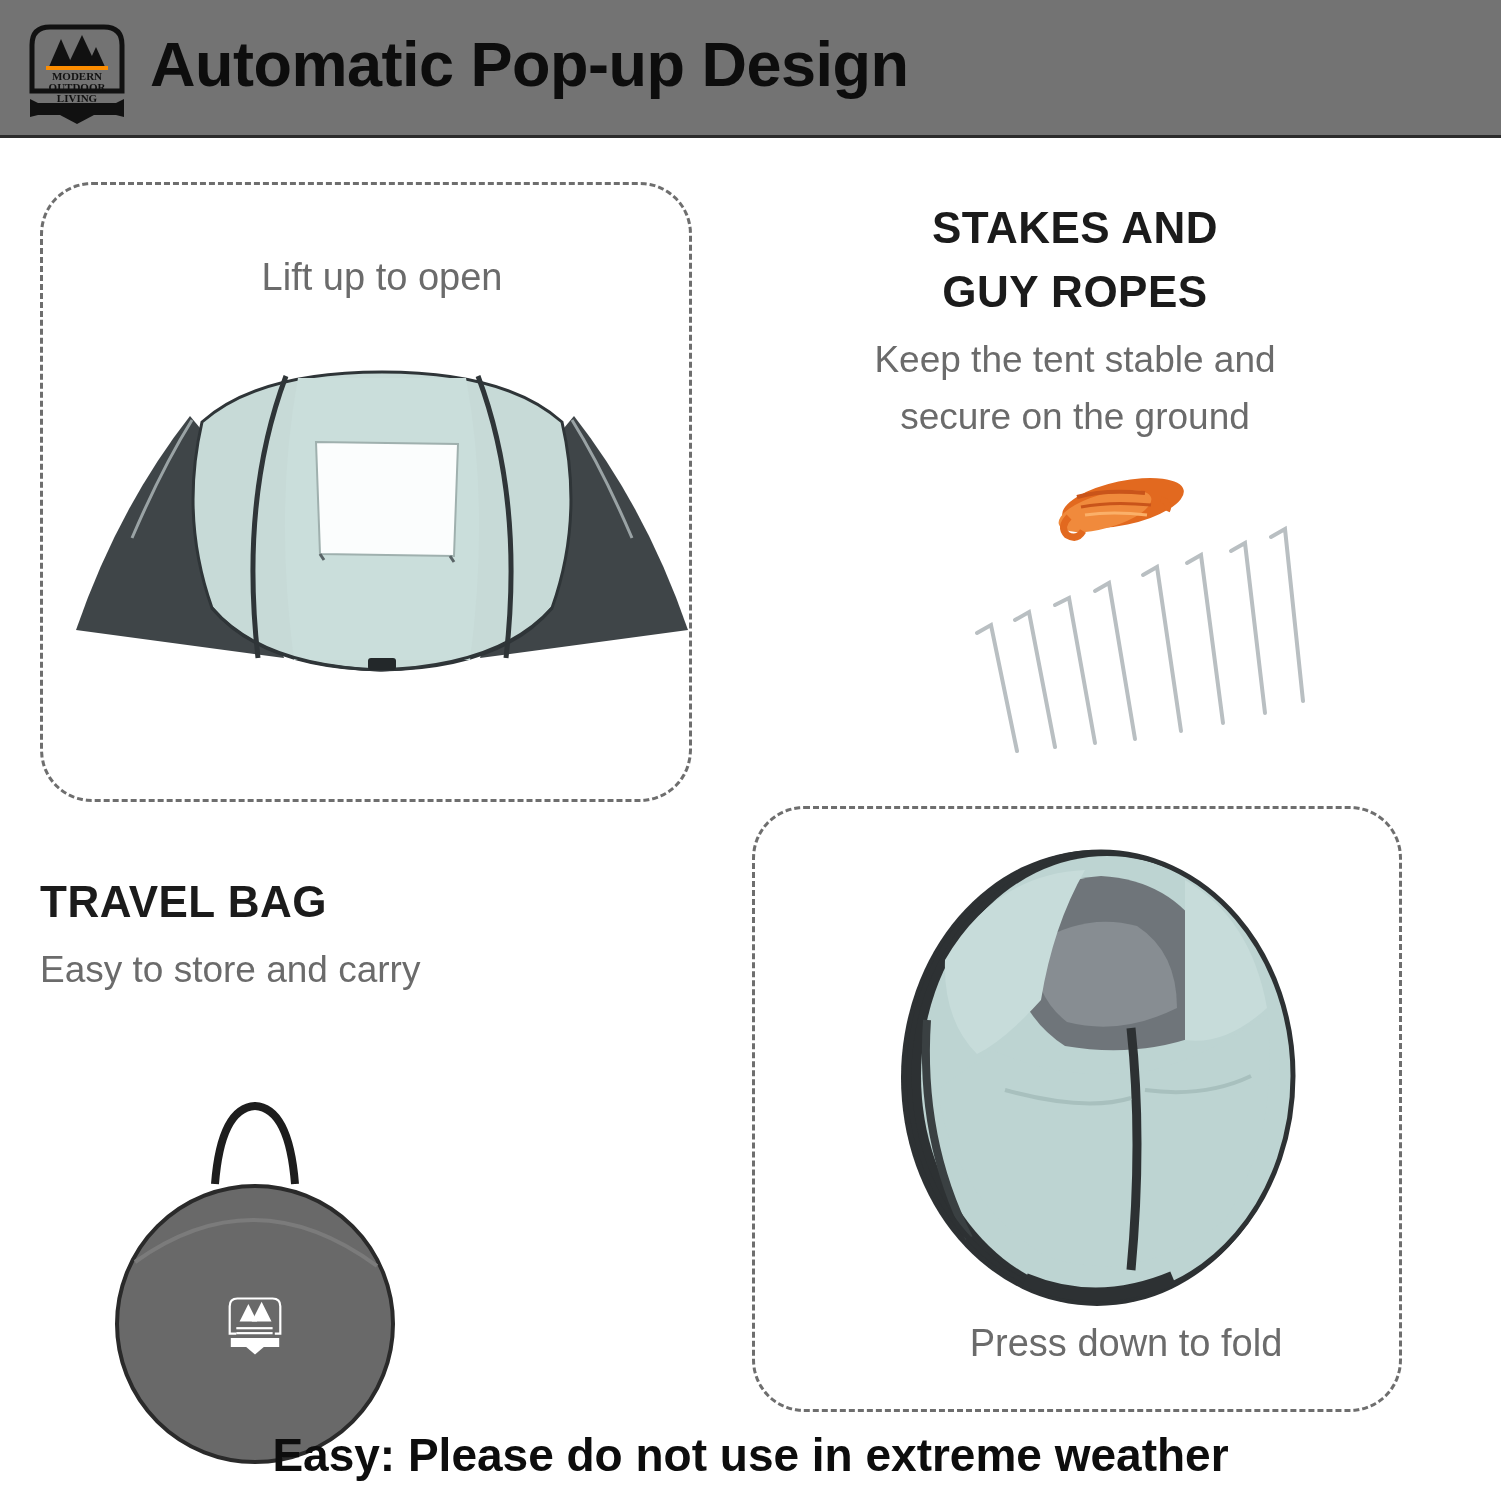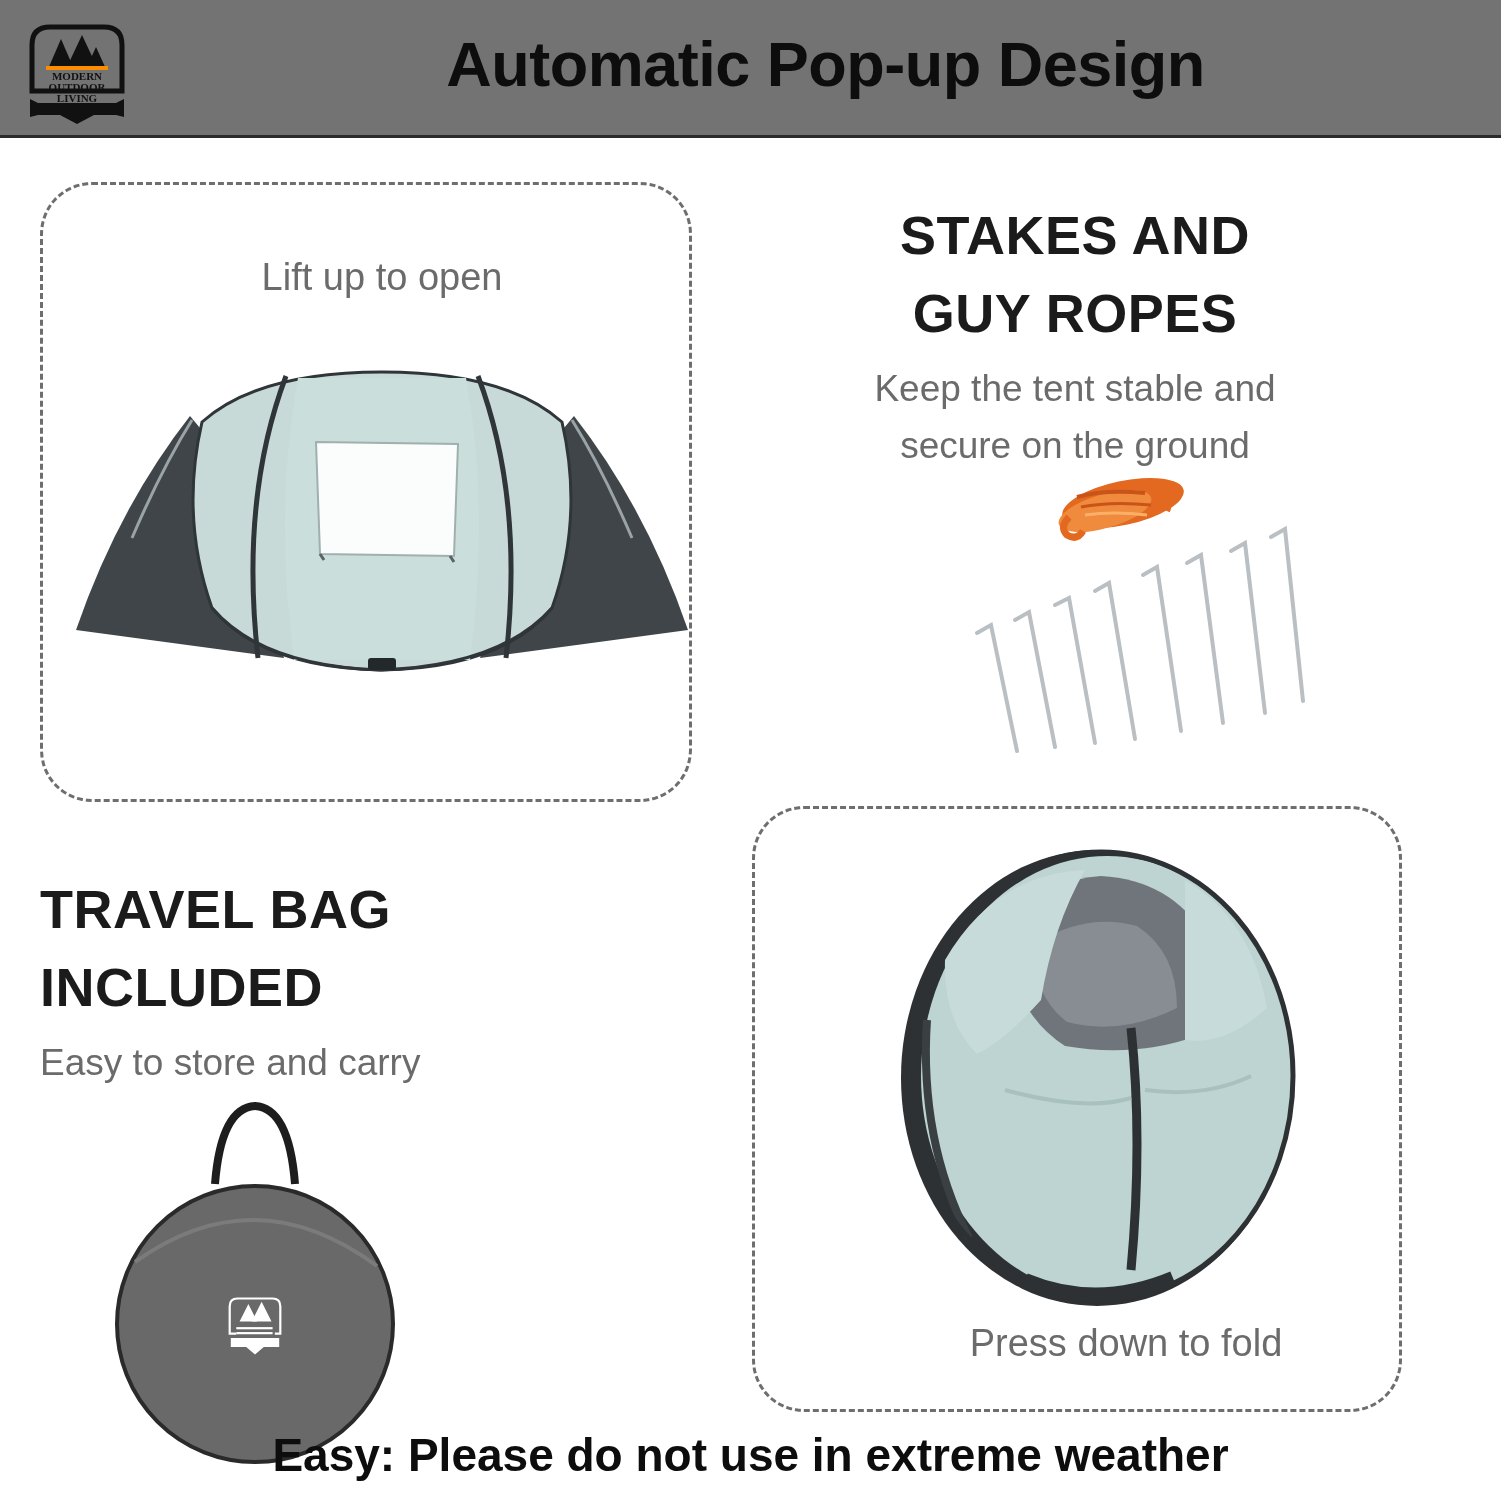--- a/index.html
+++ b/index.html
@@ -30,21 +30,21 @@
     position: absolute;
     left: 22px; top: 17px;
     width: 110px; height: 108px;
   }
   #header-title {
     position: absolute;
     left: 150px; top: 0;
     width: 1351px;
     height: 167px;
     line-height: 128px;
-    text-align: center;
+    text-align: left;
     font-size: 63px;
     font-weight: bold;
     color: #0d0d0d;
     letter-spacing: -0.5px;
     white-space: nowrap;
   }
 
   
   .dashed-panel {
     position: absolute;
@@ -85,21 +85,21 @@
     width: 630px;
     text-align: center;
   }
   #section-fold-block {
     position: absolute;
     left: 40px; top: 870px;
     width: 600px;
   }
 
   .section-heading {
-    font-size: 54px;
+    font-size: 44px;
     font-weight: bold;
     color: #1b1b1b;
     letter-spacing: 0.5px;
     line-height: 1.45;
     margin: 0;
     white-space: nowrap;
   }
   .section-sub {
     font-size: 37px;
     font-weight: 400;
@@ -216,21 +216,20 @@
       <path d="M188 120 L202 112 L226 276"></path>
       <path d="M232 108 L246 100 L268 268"></path>
       <path d="M276  96 L290  88 L310 258"></path>
       <path d="M316  82 L330  74 L348 246"></path>
     </g>
   </svg>
 </div>
 
 <div id="section-fold-block">
   <div class="section-heading">TRAVEL BAG</div>
-  <div class="section-heading">INCLUDED</div>
   <div class="section-sub">Easy to store and carry</div>
 </div>
 
 <div class="art" id="art-travel-bag">
   <svg viewBox="0 0 320 375" width="320" height="375">
 
     <path d="M120 92 Q126 16 160 14 Q194 16 200 92" fill="none" stroke="#1d1d1d" stroke-width="8"></path>
 
     <circle cx="160" cy="232" r="138" fill="#696969" stroke="#2a2a2a" stroke-width="4"></circle>
     <path d="M40 170 Q160 84 282 174" fill="none" stroke="#7b7b7b" stroke-width="4"></path>

